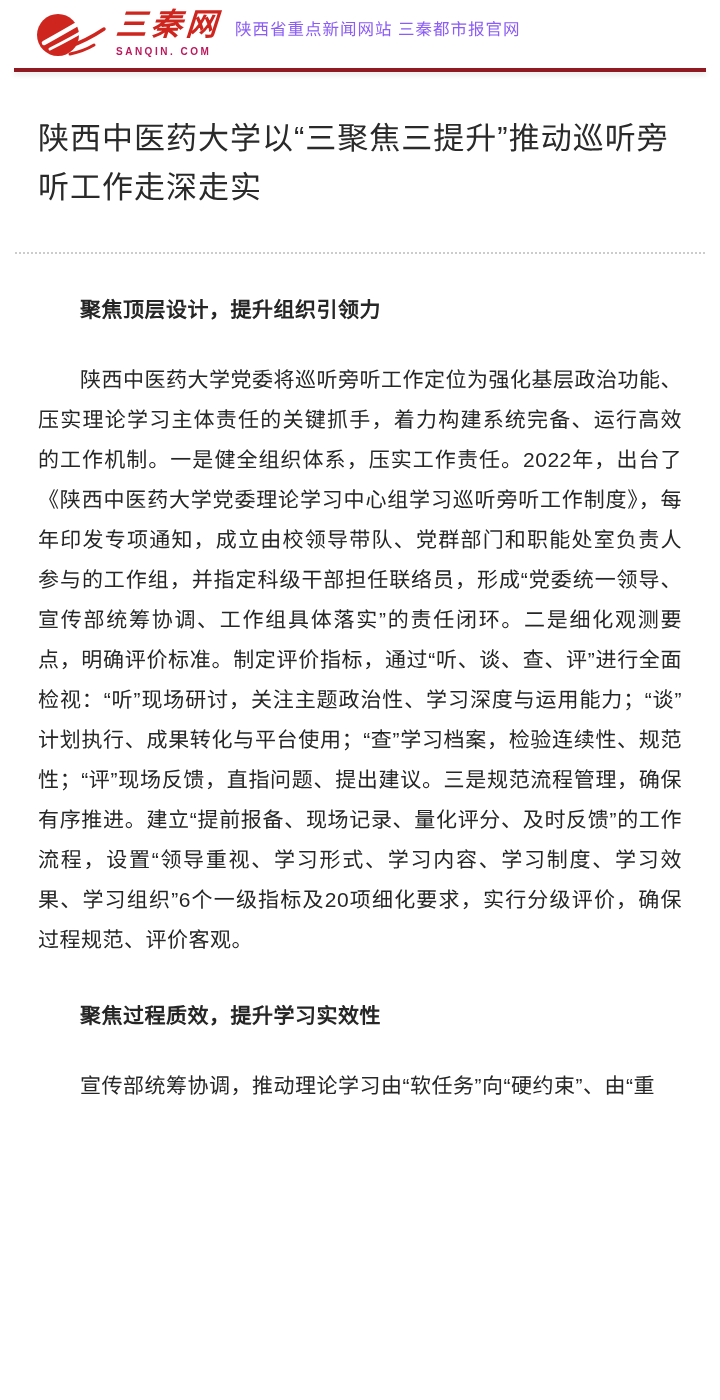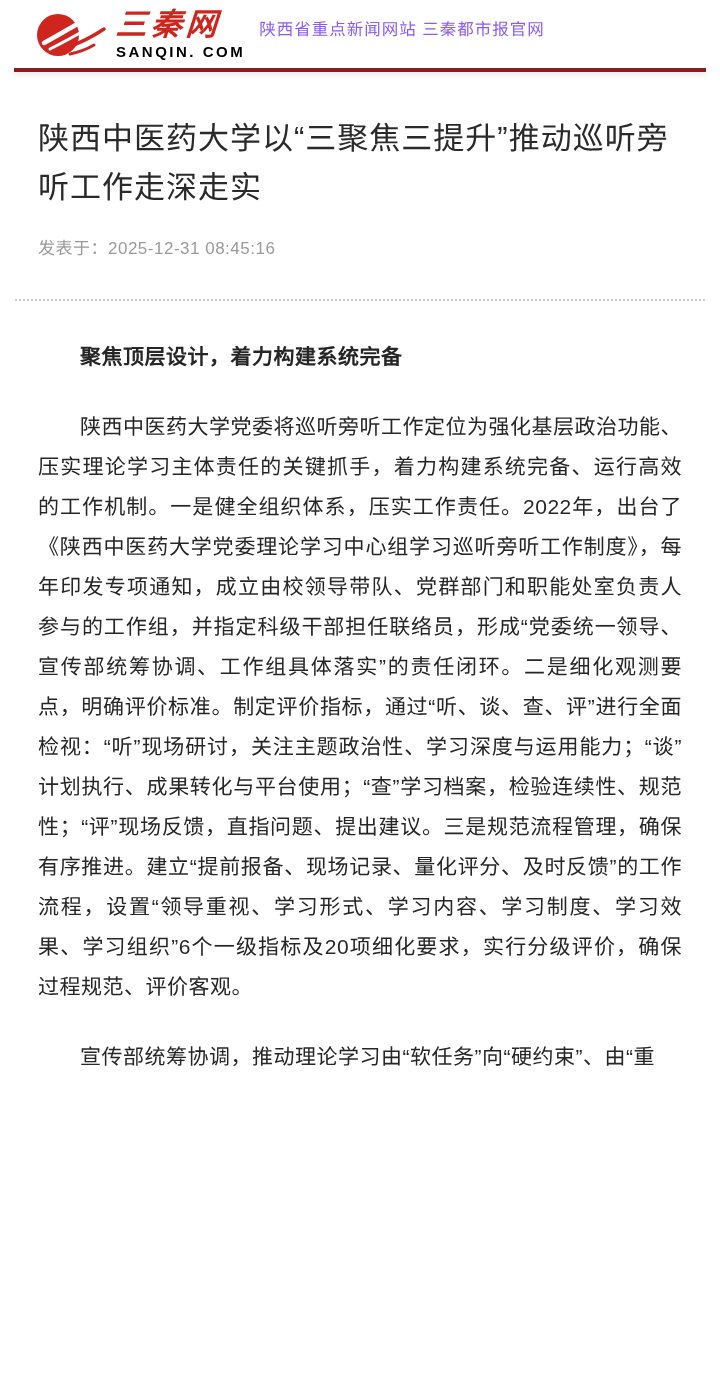--- a/index.html
+++ b/index.html
@@ -22,22 +22,22 @@
   .logo-text { margin-left: 4px; }
   .logo-cn {
     font-family: "Liberation Serif", serif;
     font-weight: 700; font-style: italic;
     font-size: 31px; line-height: 30px;
     color: var(--brand-red, #ce261f);
     letter-spacing: 4px;
     transform: skewX(-4deg);
   }
   .logo-en {
-    font-weight: 700; font-size: 15px; line-height: 16px;
-    color: #000000; letter-spacing: 2.5px; margin-top: 4px;
+    font-weight: 700; font-size: 10px; line-height: 16px;
+    color: #be185d; letter-spacing: 2.5px; margin-top: 4px;
   }
   .site-tagline {
     margin-left: 14px; margin-top: -14px;
     font-size: 16.5px; color: #8b5cf6;
     letter-spacing: 1px;
   }
   
   .red-rule {
     height: 4px;
     margin: 0 14px;
@@ -97,20 +97,20 @@
       <div class="logo-en">SANQIN. COM</div>
     </div>
   </div>
   <div class="site-tagline">陕西省重点新闻网站 三秦都市报官网</div>
 </header>
 
 <div class="red-rule"></div>
 
 <main class="article">
   <h1 class="article-title">陕西中医药大学以“三聚焦三提升”推动巡听旁听工作走深走实</h1>
-  <div class="publish-date">发表于：2025-12-31 08:45:16</div>
   <hr class="dotted-divider">
   <div class="article-body">
-      <p class="section-heading">聚焦顶层设计，着力构建系统完备</p>
+      <p class="section-heading">聚焦顶层设计，提升组织引领力</p>
       <p>陕西中医药大学党委将巡听旁听工作定位为强化基层政治功能、压实理论学习主体责任的关键抓手，着力构建系统完备、运行高效的工作机制。一是健全组织体系，压实工作责任。2022年，出台了《陕西中医药大学党委理论学习中心组学习巡听旁听工作制度》，每年印发专项通知，成立由校领导带队、党群部门和职能处室负责人参与的工作组，并指定科级干部担任联络员，形成“党委统一领导、宣传部统筹协调、工作组具体落实”的责任闭环。二是细化观测要点，明确评价标准。制定评价指标，通过“听、谈、查、评”进行全面检视：“听”现场研讨，关注主题政治性、学习深度与运用能力；“谈”计划执行、成果转化与平台使用；“查”学习档案，检验连续性、规范性；“评”现场反馈，直指问题、提出建议。三是规范流程管理，确保有序推进。建立“提前报备、现场记录、量化评分、及时反馈”的工作流程，设置“领导重视、学习形式、学习内容、学习制度、学习效果、学习组织”6个一级指标及20项细化要求，实行分级评价，确保过程规范、评价客观。</p>
+      <p class="section-heading">聚焦过程质效，提升学习实效性</p>
       <p>宣传部统筹协调，推动理论学习由“软任务”向“硬约束”、由“重</p>
     </div>
 </main>
 
 </body></html>

